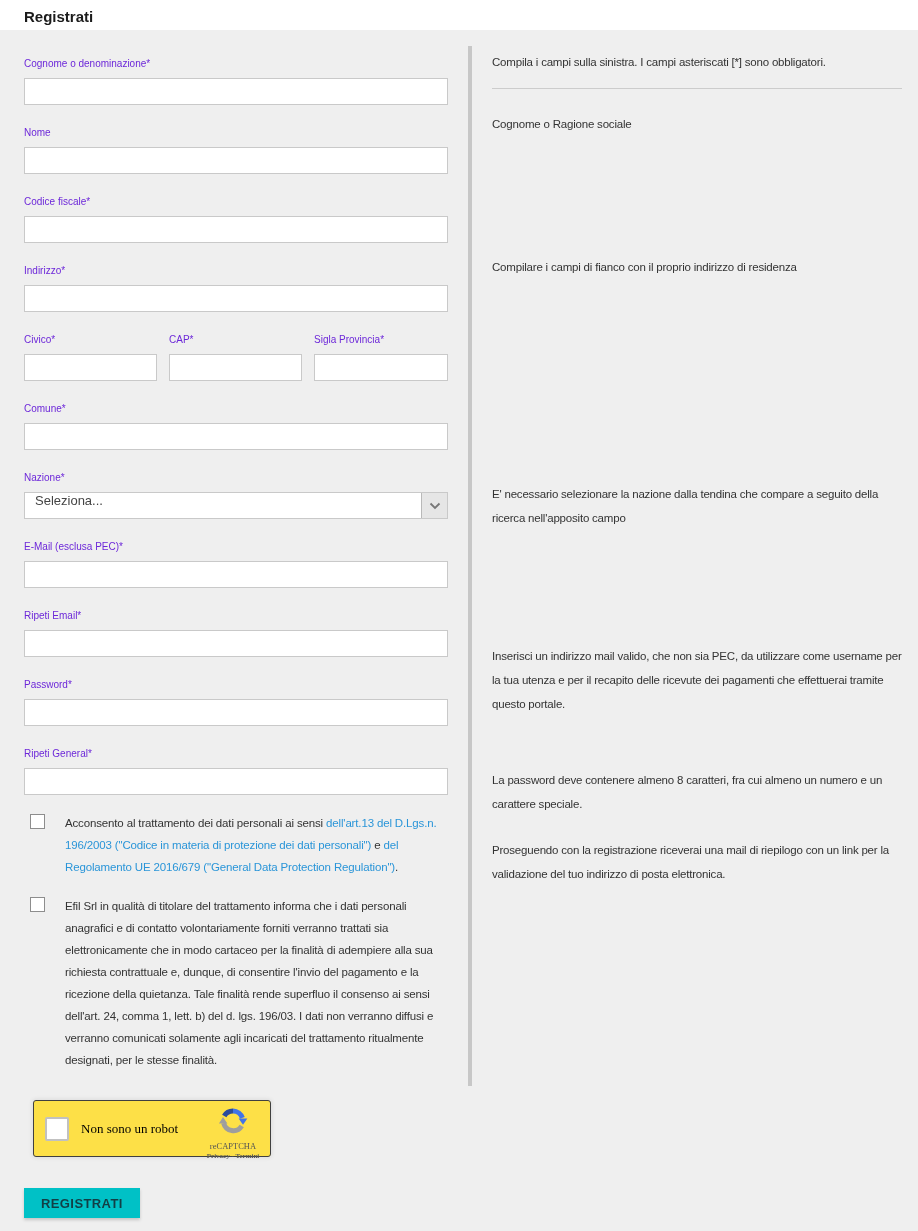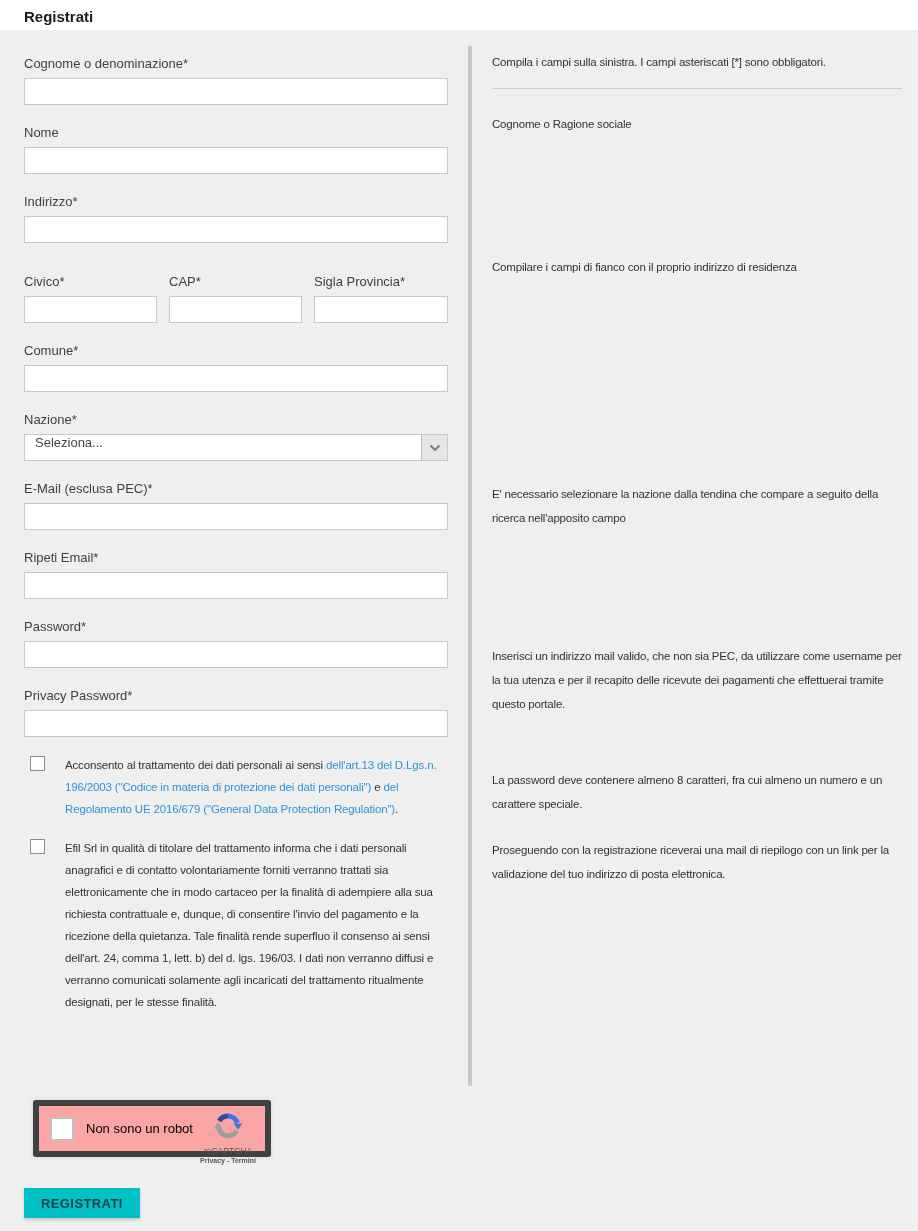--- a/index.html
+++ b/index.html
@@ -11,21 +11,21 @@
     font-family: "Liberation Sans", sans-serif;
     color:#333; overflow:hidden;
   }
   .topbar { position:absolute; top:0; left:0; width:918px; height:30px; background:#ffffff; }
   .page-title { margin:0; padding:8px 0 0 24px; font-size:15px; font-weight:bold; color:#1b1b1b; }
 
   
   .left-col { position:absolute; left:24px; top:30px; width:424px; }
   .group { margin-top:20px; }
   .group.first { margin-top:26px; }
-  .field-label { display:block; font-size:13px; line-height:15px; color:#404040; margin-bottom:7px;margin-top:11px; }
+  .field-label { display:block; font-size:10px; line-height:15px; color:#6d28d9; margin-bottom:7px; }
   .text-input {
     display:block; width:100%; height:27px; border:1px solid #c9c9c9; background:#fff;
     padding:0 8px; font-family:"Liberation Sans",sans-serif; font-size:13px; color:#333;
     border-radius:0; outline:none;
   }
   .row { display:flex; justify-content:space-between; }
   .row .group { width:133px; }
   .row .group:last-child { width:134px; }
 
   .select {
@@ -48,23 +48,23 @@
   }
   .consent-text {
     margin:0 0 0 20px; width:392px; font-size:11.5px; line-height:22px;
     letter-spacing:-0.15px; color:#333;
   }
   .consent-text .link { color: var(--link, #2a95d8); cursor:pointer; }
 
   
   .recaptcha {
     position:absolute; left:33px; top:1100px; width:238px; height:57px;
-    background:#fca5a5; border:6px solid #404040; border-radius:3px;
+    background:#fde047; border:1px solid #404040; border-radius:3px;
     box-shadow:0 0 4px 1px rgba(0,0,0,0.08);
-    display:flex; align-items:center;
+    display:flex; align-items:center;font-family:Liberation Serif, serif;
   }
   .recaptcha-cb {
     width:24px; height:24px; margin-left:11px; background:#fff;
     border:2px solid #c1c1c1; border-radius:2px; cursor:pointer;
   }
   .recaptcha-label { margin-left:12px; font-size:13px; color:#000; }
   .recaptcha-brand { position:absolute; right:8px; top:5px; width:58px; text-align:center; }
   .brand-name { display:block; font-size:8.5px; color:#555; margin-top:1px; }
   .brand-links { display:block; font-size:7px; font-weight:bold; color:#555; margin-top:1px; cursor:pointer; }
 
@@ -99,20 +99,24 @@
     <div class="group first">
       <label class="field-label">Cognome o denominazione*</label>
       <input class="text-input" type="text" style="">
     </div>
 
     <div class="group">
       <label class="field-label">Nome</label>
       <input class="text-input" type="text" style="">
     </div>
 
+    <div class="group">
+      <label class="field-label">Codice fiscale*</label>
+      <input class="text-input" type="text" style="">
+    </div>
 
     <div class="group">
       <label class="field-label">Indirizzo*</label>
       <input class="text-input" type="text" style="">
     </div>
 
     <div class="row">
       <div class="group">
         <label class="field-label">Civico*</label>
         <input class="text-input" type="text" style="">
@@ -154,21 +158,21 @@
       <label class="field-label">Ripeti Email*</label>
       <input class="text-input" type="text" style="">
     </div>
 
     <div class="group">
       <label class="field-label">Password*</label>
       <input class="text-input" type="password" style="">
     </div>
 
     <div class="group">
-      <label class="field-label">Privacy Password*</label>
+      <label class="field-label">Ripeti General*</label>
       <input class="text-input" type="password" style="">
     </div>
 
     <div class="consent-row">
       <span class="cb" role="checkbox" aria-checked="false"></span>
       <p class="consent-text"><span>Acconsento al trattamento dei dati personali ai sensi </span><span class="link">dell'art.13 del D.Lgs.n. 196/2003 ("Codice in materia di protezione dei dati personali")</span><span> e </span><span class="link">del Regolamento UE 2016/679 ("General Data Protection Regulation")</span><span>.</span></p>
     </div>
 
     <div class="consent-row second">
       <span class="cb" role="checkbox" aria-checked="false"></span>

